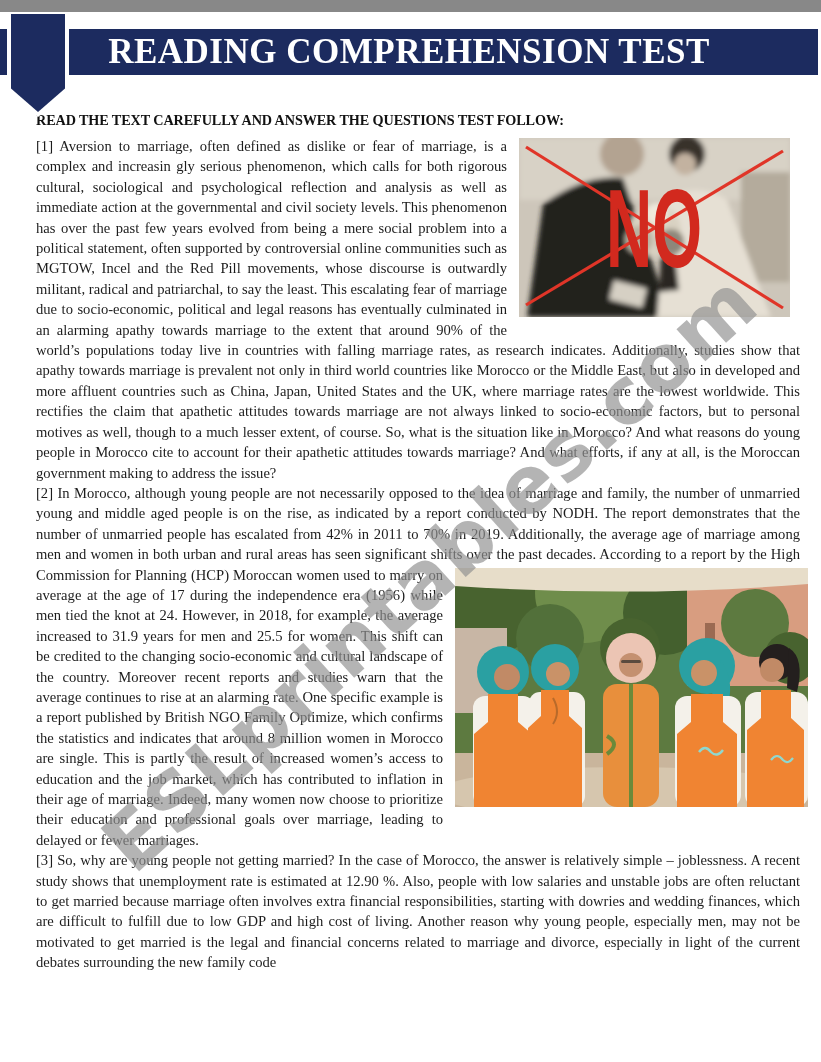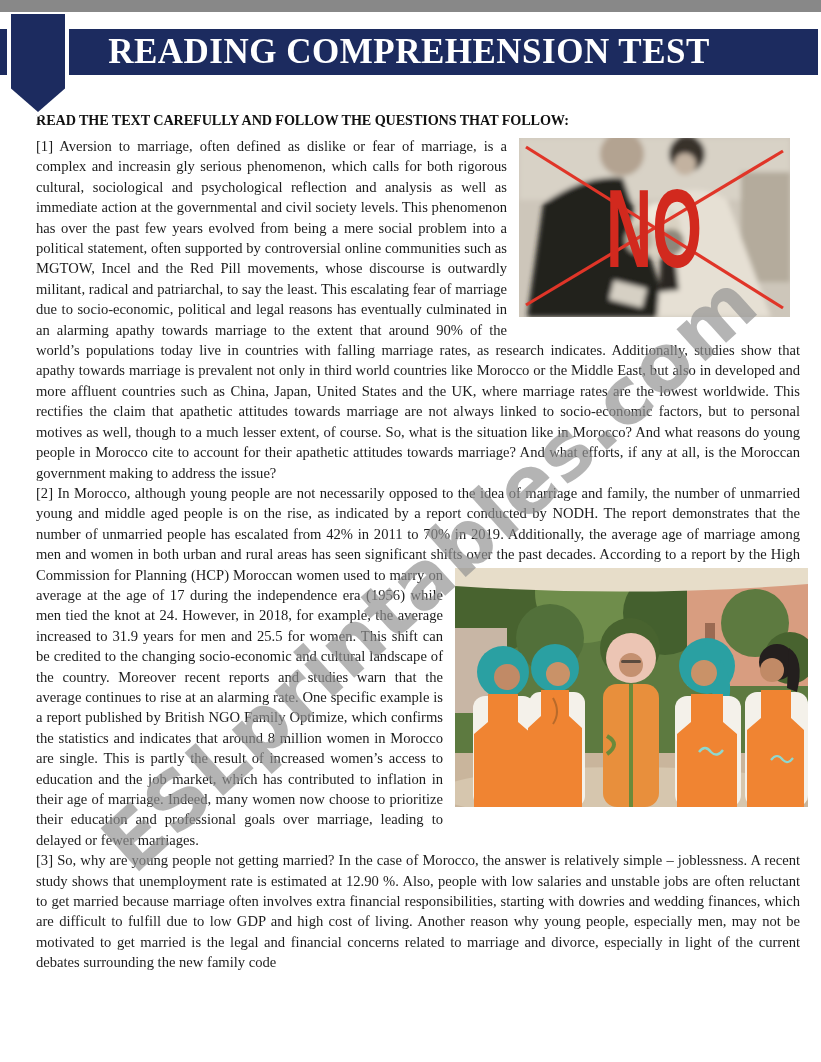--- a/index.html
+++ b/index.html
@@ -58,21 +58,21 @@
 <div class="page">
 
   <div class="banner">
     <span class="banner-title">READING COMPREHENSION TEST</span>
   </div>
   <div class="ribbon">
     <div class="ribbon-inner"></div>
   </div>
 
   <div class="content">
-    <p class="instructions">READ THE TEXT CAREFULLY AND FOLLOW THE QUESTIONS THAT FOLLOW:</p>
+    <p class="instructions">READ THE TEXT CAREFULLY AND ANSWER THE QUESTIONS TEST FOLLOW:</p>
 
     <p class="para">
       <span class="float-img img1-wrap">
         <svg width="271" height="179" viewBox="0 0 271 179" xmlns="http://www.w3.org/2000/svg">
           <defs>
             <filter id="soft1" x="-20%" y="-20%" width="140%" height="140%">
                 <feGaussianBlur stdDeviation="2.4"></feGaussianBlur>
               </filter>
           </defs>
           <rect width="271" height="179" fill="#cdc6ba"></rect>

